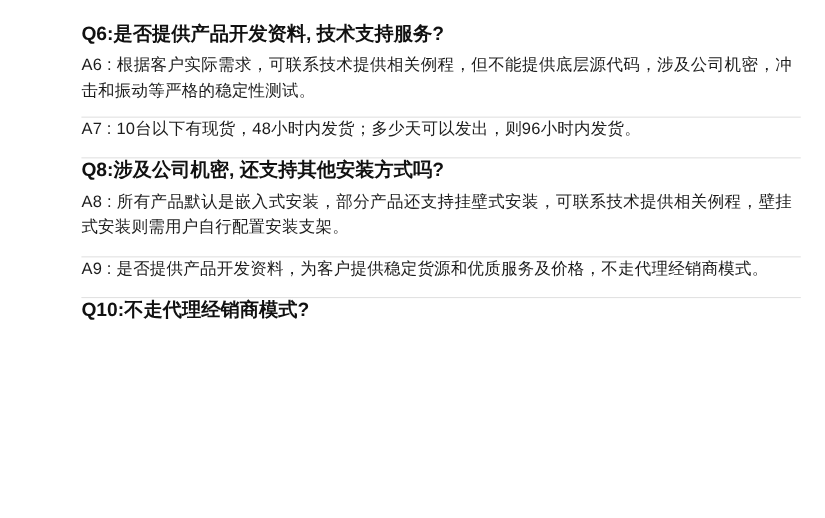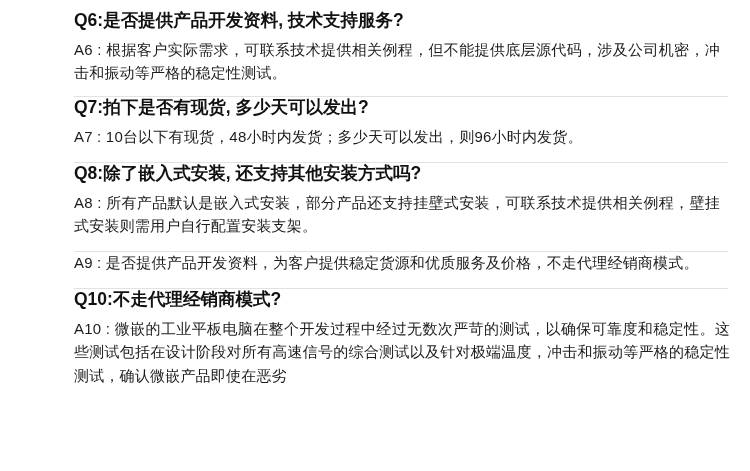--- a/index.html
+++ b/index.html
@@ -34,21 +34,21 @@
     top: 0;
     height: 1px;
     background: #e2e2e2;
   }
   .question {
     font-size: 17.5px;
     font-weight: bold;
     color: #111111;
     letter-spacing: 0px;
     line-height: 1.35;
-    margin: 3px 0 5px 0;
+    margin: 13px 0 5px 0;
     white-space: nowrap;
   }
   .answer {
     font-size: 15px;
     color: #1c1c1c;
     line-height: 1.55;
     text-align: justify;
     text-justify: inter-ideograph;
     padding-right: 16px;
     letter-spacing: 0.2px;
@@ -62,34 +62,32 @@
 <div class="faq-page">
 
   <div class="faq-item first q6">
 
     <div class="question">Q6:是否提供产品开发资料, 技术支持服务?</div>
     <div class="answer">A6 : 根据客户实际需求，可联系技术提供相关例程，但不能提供底层源代码，涉及公司机密，冲击和振动等严格的稳定性测试。</div>
   </div>
 
   <div class="faq-item q7">
     <div class="rule"></div>
-    <div class="question">Q7:拍下是否有现货, 多少天可以发出?</div>
     <div class="answer">A7 : 10台以下有现货，48小时内发货；多少天可以发出，则96小时内发货。</div>
   </div>
 
   <div class="faq-item q8">
     <div class="rule"></div>
-    <div class="question">Q8:除了嵌入式安装, 还支持其他安装方式吗?</div>
+    <div class="question">Q8:涉及公司机密, 还支持其他安装方式吗?</div>
     <div class="answer">A8 : 所有产品默认是嵌入式安装，部分产品还支持挂壁式安装，可联系技术提供相关例程，壁挂式安装则需用户自行配置安装支架。</div>
   </div>
 
   <div class="faq-item q9">
     <div class="rule"></div>
     <div class="answer">A9 : 是否提供产品开发资料，为客户提供稳定货源和优质服务及价格，不走代理经销商模式。</div>
   </div>
 
   <div class="faq-item q10">
     <div class="rule"></div>
     <div class="question">Q10:不走代理经销商模式?</div>
-    <div class="answer">A10 : 微嵌的工业平板电脑在整个开发过程中经过无数次严苛的测试，以确保可靠度和稳定性。这些测试包括在设计阶段对所有高速信号的综合测试以及针对极端温度，冲击和振动等严格的稳定性测试，确认微嵌产品即使在恶劣</div>
   </div>
 
 </div>
 
 </body></html>

